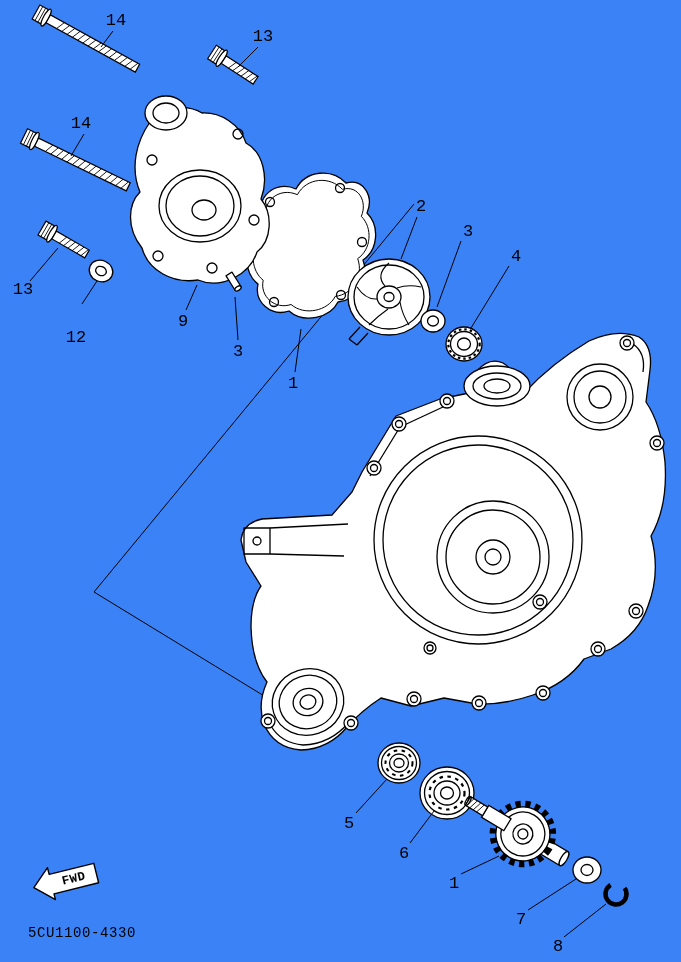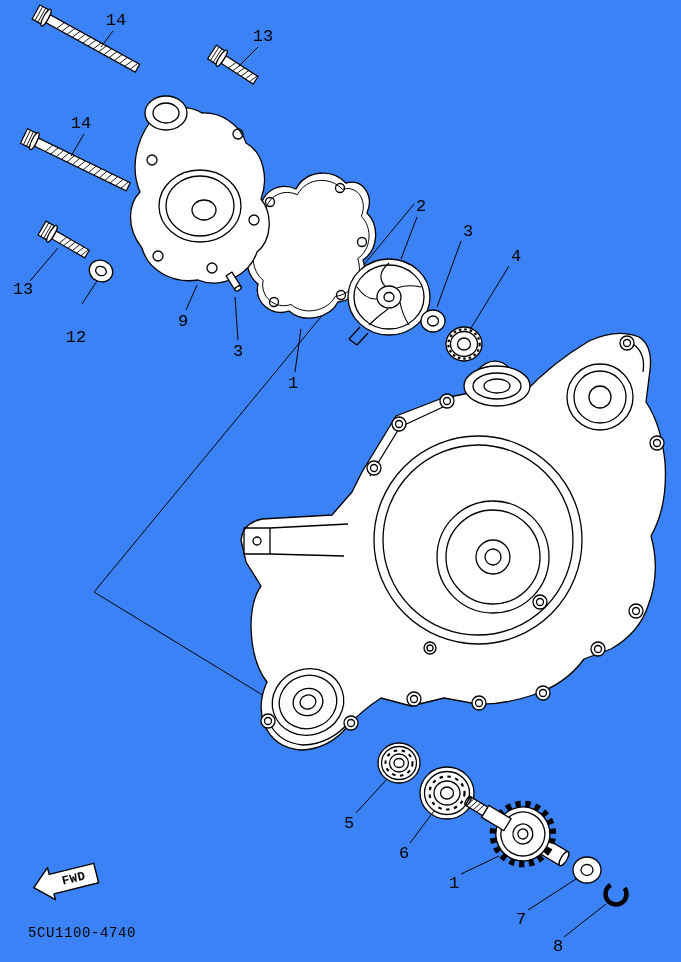--- a/index.html
+++ b/index.html
@@ -300,15 +300,15 @@
   <div class="callout" style="left:421px;top:206px;">2</div>
   <div class="callout" style="left:468px;top:231px;">3</div>
   <div class="callout" style="left:516px;top:256px;">4</div>
   <div class="callout" style="left:349px;top:823px;">5</div>
   <div class="callout" style="left:404px;top:853px;">6</div>
   <div class="callout" style="left:454px;top:883px;">1</div>
   <div class="callout" style="left:521px;top:919px;">7</div>
   <div class="callout" style="left:558px;top:946px;">8</div>
 
   <div class="fwd-label">FWD</div>
-  <div class="part-code">5CU1100-4740</div>
+  <div class="part-code">5CU1100-4330</div>
 
 </div>
 
 </body></html>

